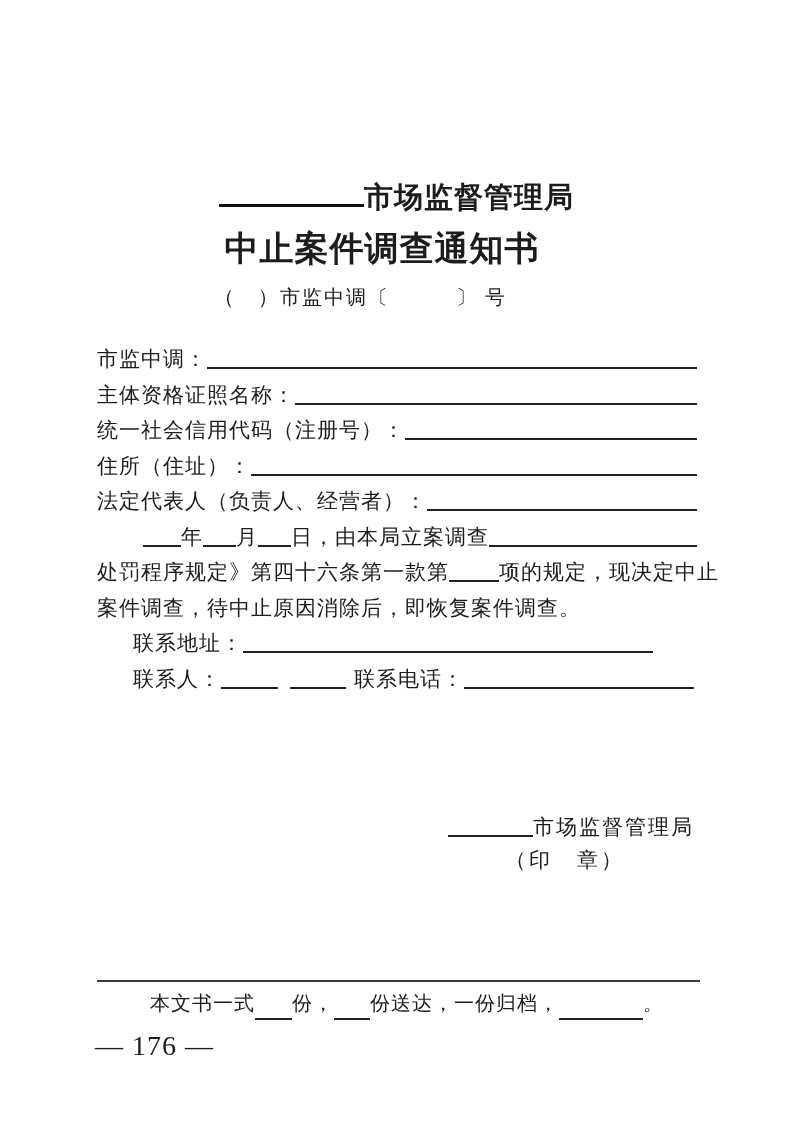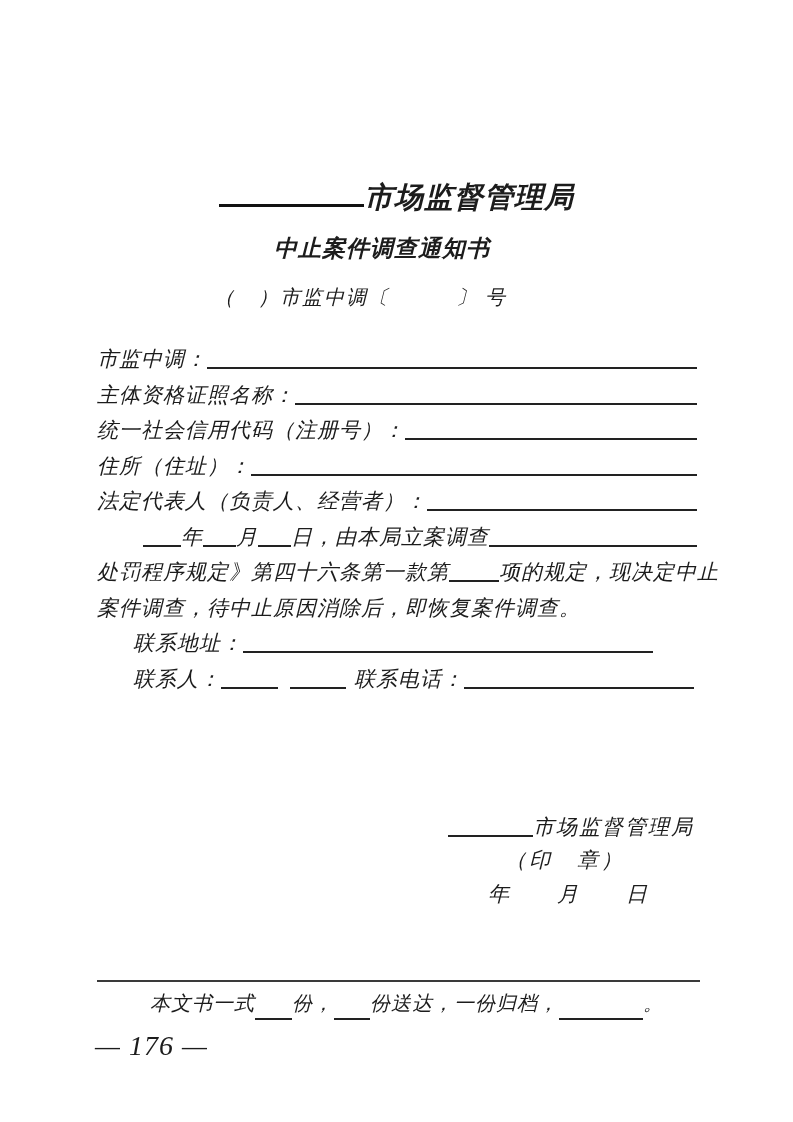--- a/index.html
+++ b/index.html
@@ -3,35 +3,35 @@
 <meta charset="utf-8">
 <style>
   * { margin:0; padding:0; box-sizing:border-box; }
   html,body { background:#ffffff; }
   body {
     width:793px; height:1122px;
     font-family:"Liberation Serif","DejaVu Serif",serif;
     color:#1c1c1c;
   }
   .page { position:relative; width:793px; height:1122px; background:#ffffff; overflow:hidden; }
-  .abs { position:absolute;font-style:italic; }
+  .abs { position:absolute; }
 
   
   .title-line1 {
     top:180px; left:0; width:793px; text-align:center;
     font-size:29px; font-weight:bold; letter-spacing:1px; line-height:34px;
     white-space:nowrap;
   }
   .tblank {
     display:inline-block; width:145px;
     border-bottom:3px solid #111;
   }
   .title-line2 {
     top:232px; left:0; width:764px; text-align:center;
-    font-size:23px; font-weight:bold; letter-spacing:1px; line-height:34px;
+    font-size:34px; font-weight:bold; letter-spacing:1px; line-height:34px;
   }
   .doc-number {
     top:283px; left:0; width:721px; text-align:center;
     font-size:20px; letter-spacing:2px; line-height:28px; white-space:pre;
   }
 
   
   .body-block { top:342px; left:97px; width:600px; }
   .line {
     display:flex; align-items:baseline;
@@ -102,21 +102,20 @@
     <div class="line indent36"><span>联系地址：</span><span class="blank w410"></span></div>
 
     <div class="line indent36"><span>联系人：</span><span class="blank w57"></span><span class="blank w56 gap12"></span><span class="gap8">联系电话：</span><span class="blank w230"></span></div>
 
   </div>
 
   <div class="abs sig-org"><span class="sig-blank"></span><span>市场监督管理局</span></div>
 
   <div class="abs sig-seal">（印　章）</div>
 
-  <div class="abs sig-date">年　　月　　日</div>
 
   <div class="abs footer-rule"></div>
 
   <div class="abs footer-line"><span>本文书一式</span><span class="fblank fw37"></span><span>份，</span><span class="fblank fw36"></span><span>份送达，一份归档，</span><span class="fblank fw84"></span><span>。</span></div>
 
   <div class="abs page-number">— 176 —</div>
 
 </div>
 
 </body></html>

